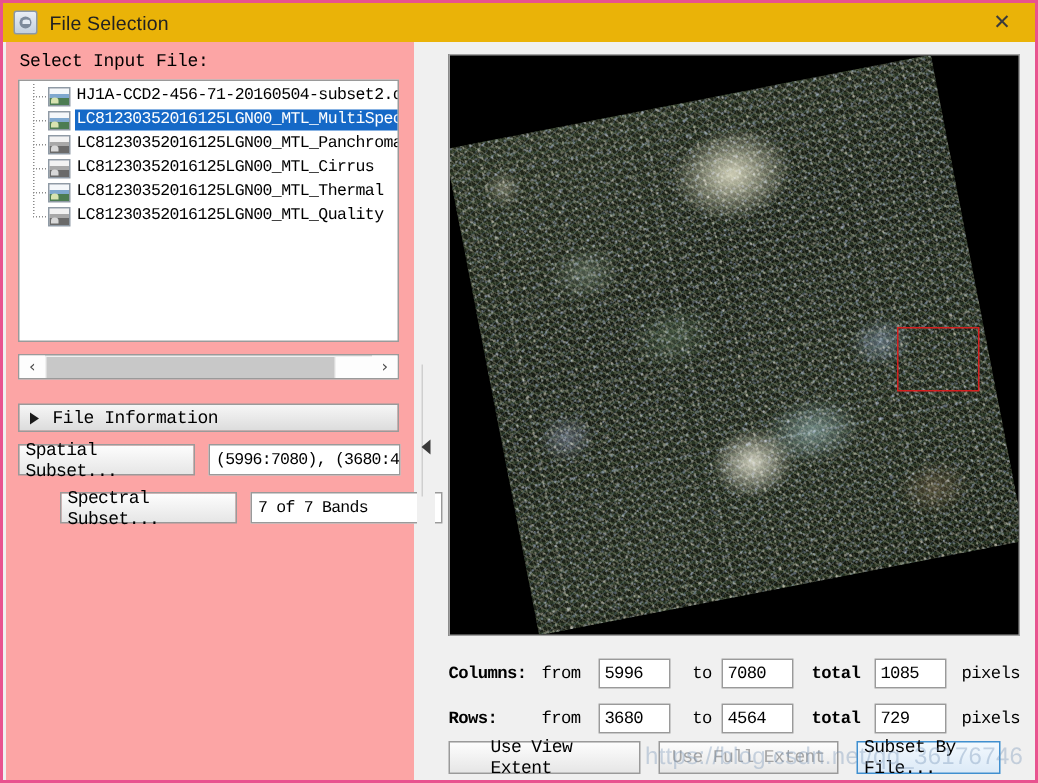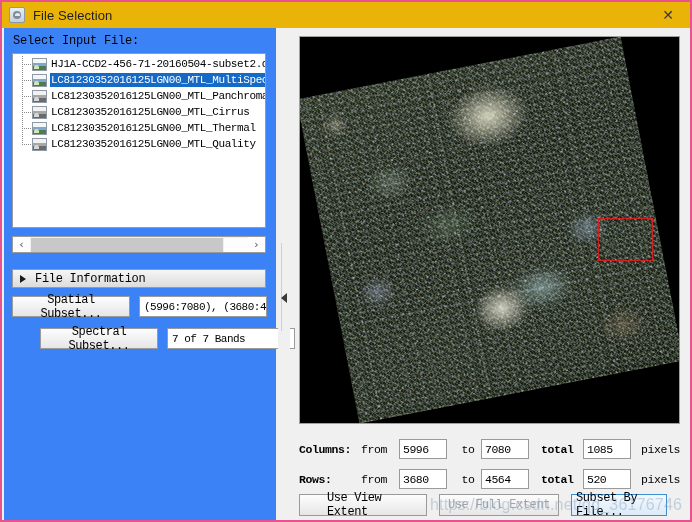--- a/index.html
+++ b/index.html
@@ -75,22 +75,21 @@
     font-size: 14px;
     color: #3b3b3b;
     font-family: "DejaVu Sans", sans-serif;
   }
   
   .left-panel {
     position: absolute;
     left: 2px; top: 26px;
     width: 272px;
     height: 494px;
-    background: #3b82f6;
-    text-align: center;
+    background: #fca5a5;
   }
   .panel-label {
     position: absolute;
     left: 9px; top: 6px;
     font-family: "Liberation Mono", monospace;
     font-size: 12px;
     color: #000;
     letter-spacing: -0.2px;
   }
   .listbox {
@@ -592,21 +591,21 @@
       <span class="coord-px">pixels</span>
     </div>
 
     <div class="coord-row r2">
       <span class="coord-label">Rows:</span>
       <span class="coord-from">from</span>
       <span class="coord-input">3680</span>
       <span class="coord-to">to</span>
       <span class="coord-input">4564</span>
       <span class="coord-total">total</span>
-      <span class="coord-input">520</span>
+      <span class="coord-input">729</span>
       <span class="coord-px">pixels</span>
     </div>
 
     <div class="actions">
       <div class="btn-std btn-view">Use View Extent</div>
       <div class="btn-std btn-full">Use Full Extent</div>
       <div class="btn-std btn-file">Subset By File...</div>
     </div>
 
     <div class="watermark">https://blog.csdn.net/qq_36176746</div>

